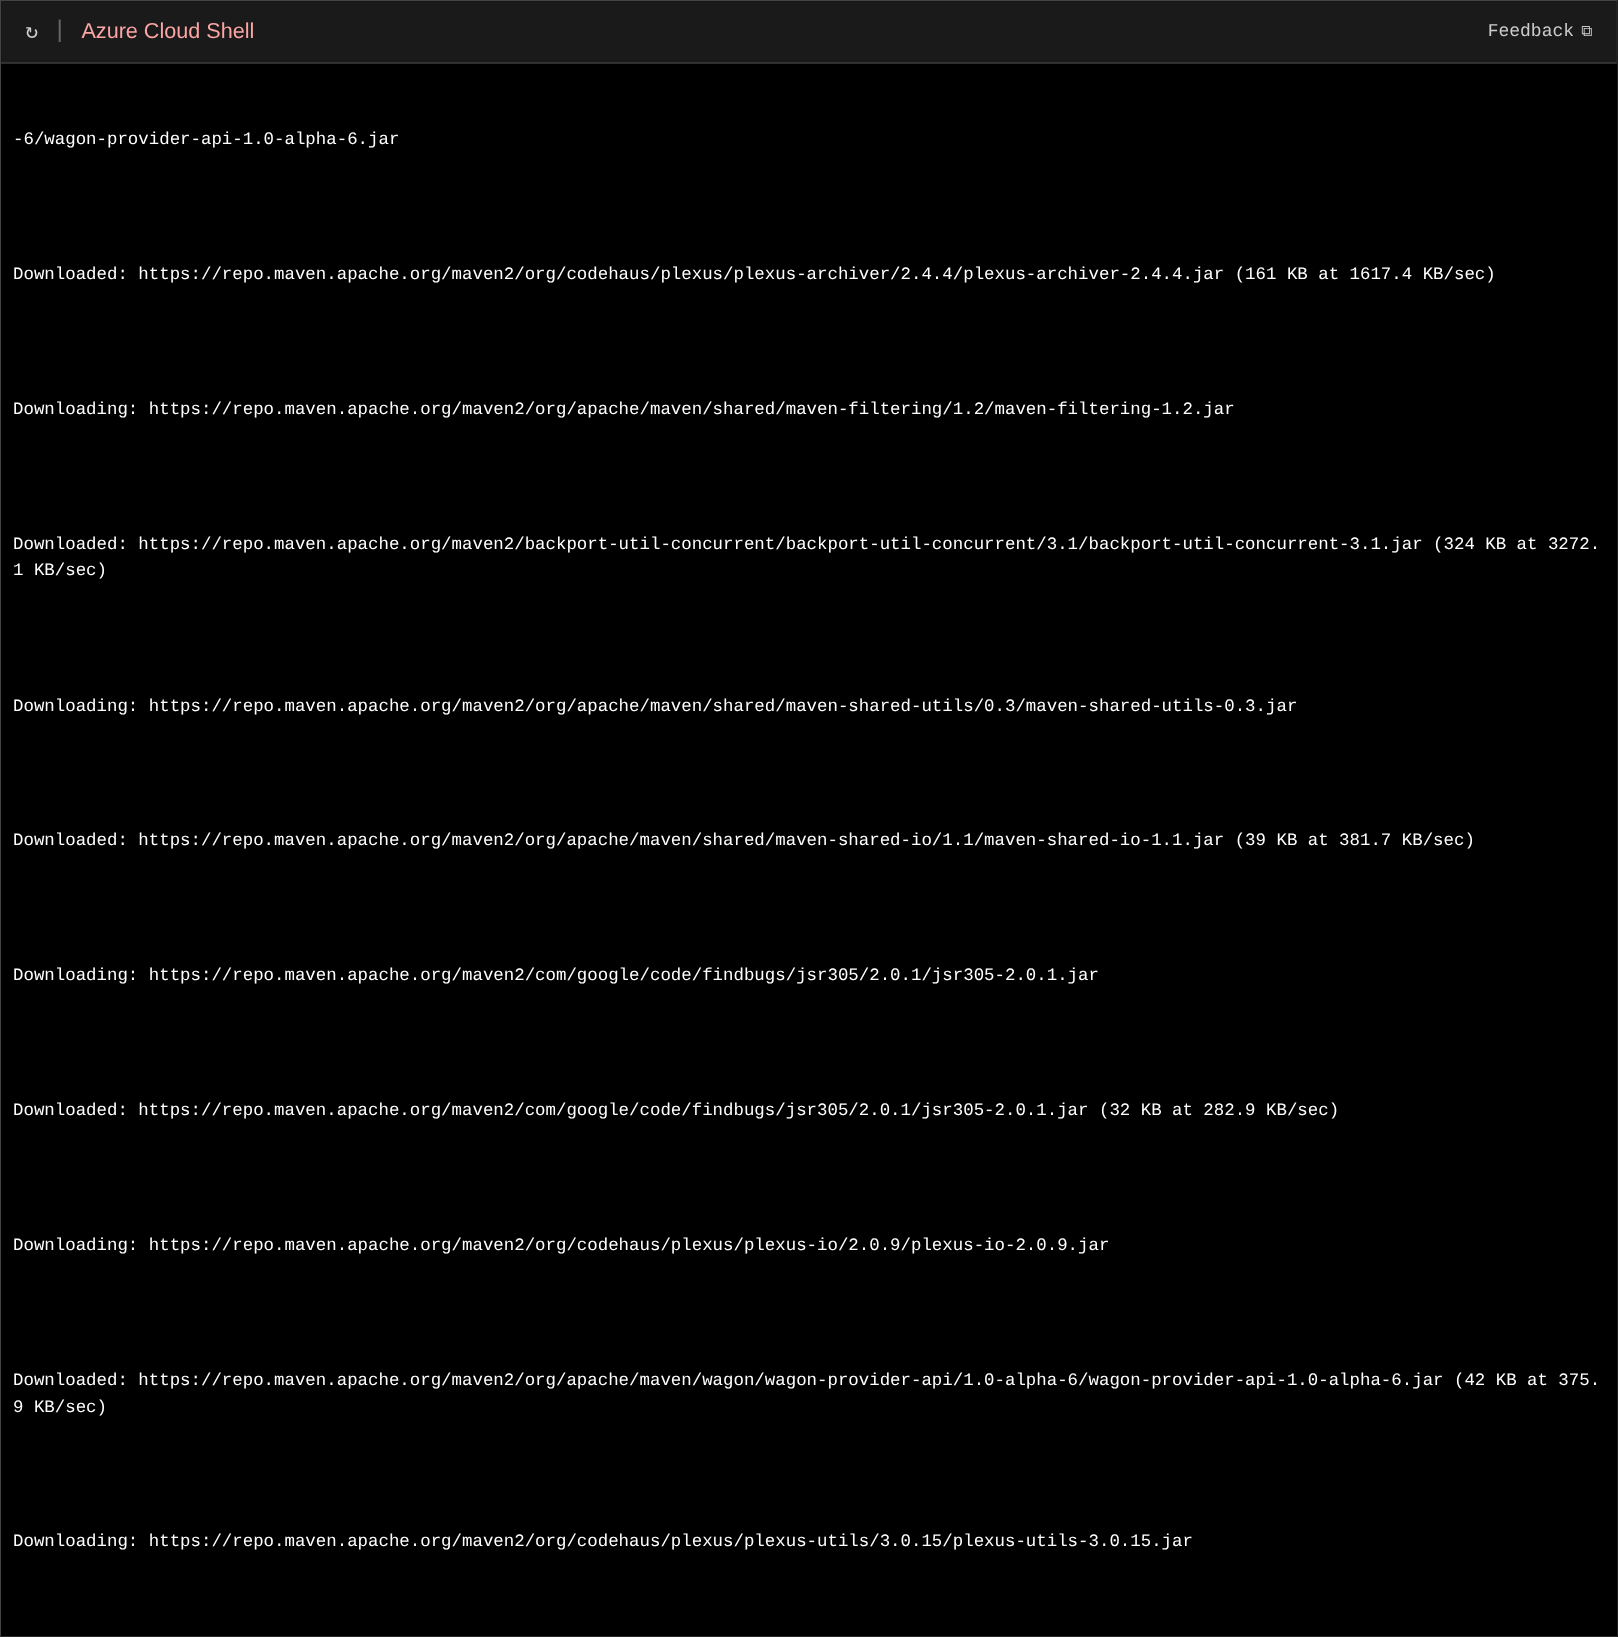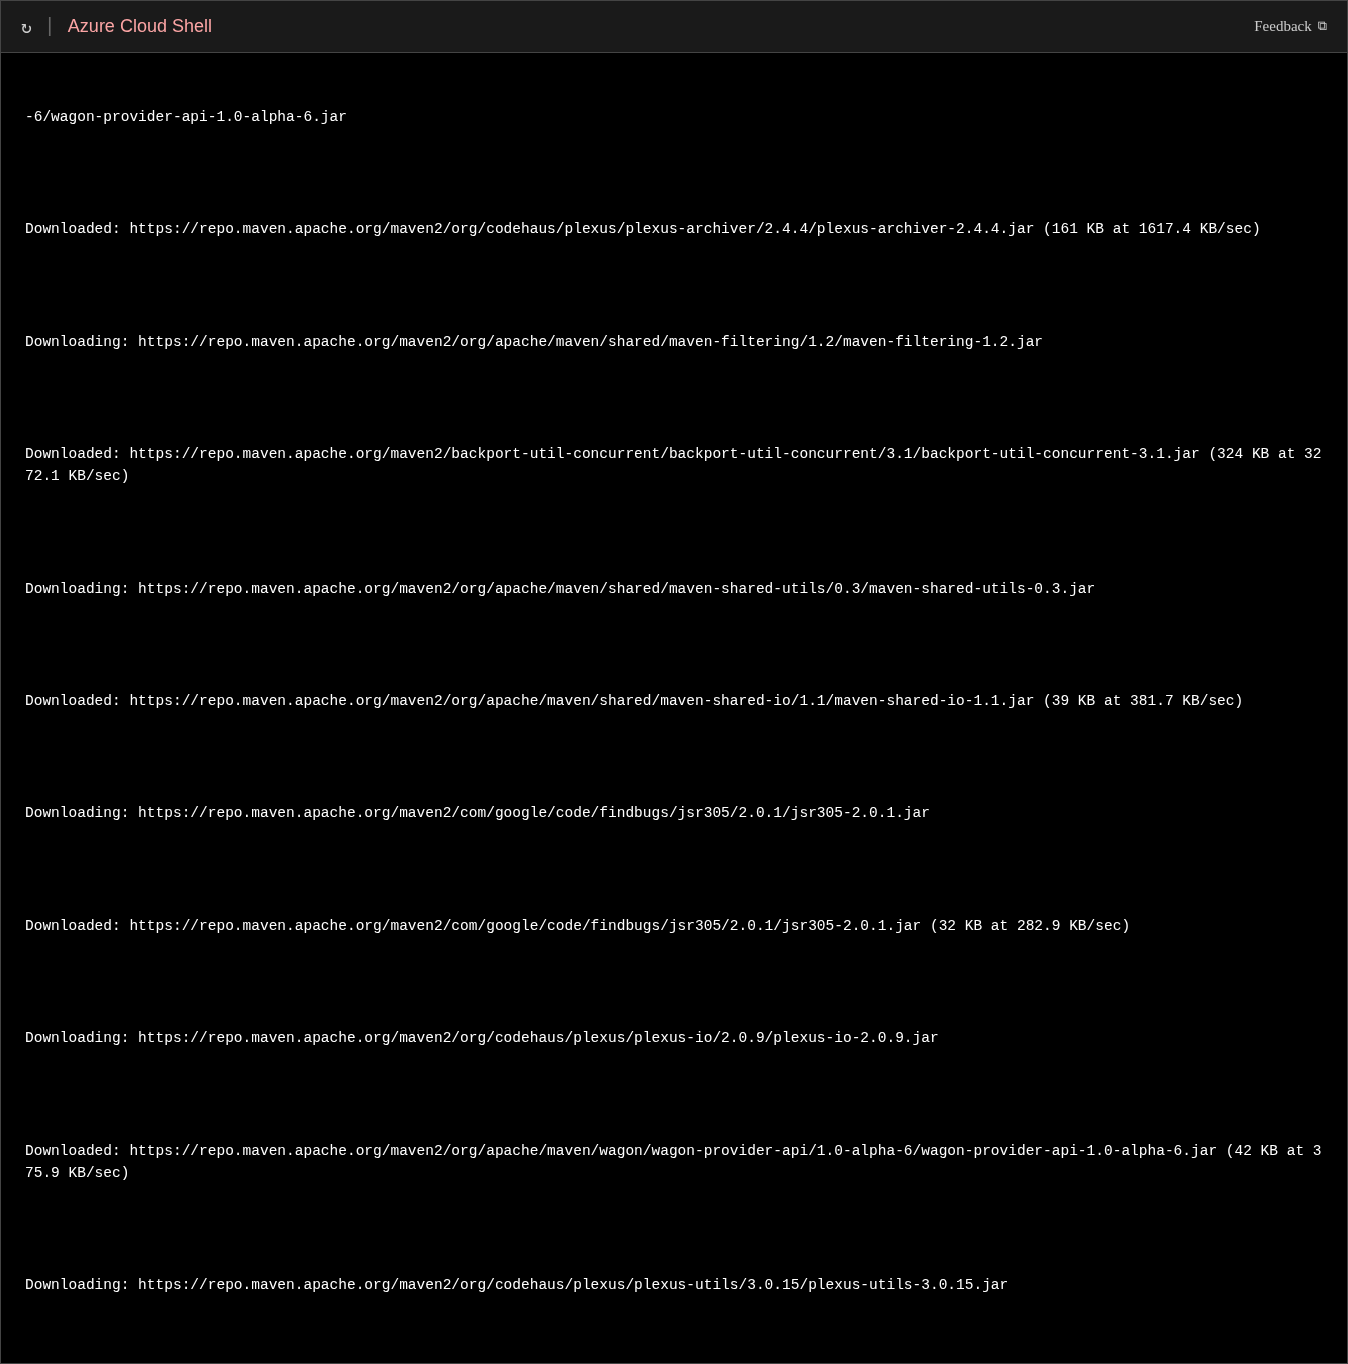--- a/index.html
+++ b/index.html
@@ -62,35 +62,35 @@
     .titlebar-right {
       margin-left: auto;
       display: flex;
       align-items: center;
       gap: 6px;
     }
 
     .feedback-link {
       color: #ccc;
       font-size: 15px;
-      font-family: Liberation Serif, serif;
+      font-family: Liberation Mono, monospace;
       cursor: pointer;
       text-decoration: none;
     }
 
     .external-link-icon {
       color: #ccc;
       font-size: 13px;
     }
 
     .terminal {
       flex: 1;
       background: #000;
       color: #fff;
-      padding: 8px 24px;
+      padding: 8px 10px;
       overflow-y: auto;
       font-size: 14.5px;
       line-height: 1.55;
       font-family: 'Courier New', Courier, monospace;
       position: relative;
     }
 
     .terminal-content {
       white-space: pre-wrap;
       word-break: break-all;

